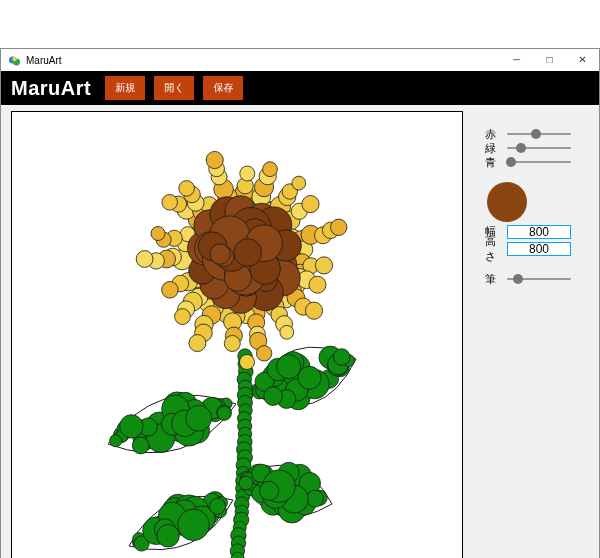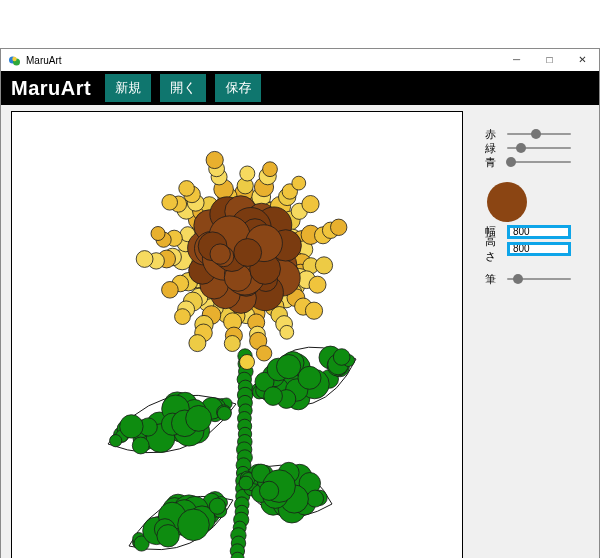--- a/index.html
+++ b/index.html
@@ -16,43 +16,43 @@
   .title-text { font-size:10px; color:#000; margin-left:5px; flex:1; }
   .win-controls { display:flex; height:100%; }
   .win-btn { width:33px; height:100%; border:none; background:transparent;
              font-size:10px; color:#333; cursor:default; line-height:22px; }
 
   
   .toolbar { height:34px; background:#000; display:flex; align-items:center;
              padding:0 10px; }
   .brand { color:#fff; font-size:20px; font-weight:bold; letter-spacing:0.5px;
            margin-right:14px; }
-  .tb-btn { background:#0f766e; color:#fff; font-size:13px; padding:5px 10px;
+  .tb-btn { background:#c2410c; color:#fff; font-size:10px; padding:5px 10px;
             border:none; margin-right:9px; cursor:default; }
 
   
   .content { position:relative; width:100%; height:502px; background:#f0f0f0; }
   .canvas  { position:absolute; left:10px; top:6px; width:452px; height:484px;
              background:#fff; border:1px solid #000; }
   .canvas svg { width:100%; height:100%; display:block; }
 
   
   .panel { position:absolute; left:484px; top:22px; width:106px; }
   .srow { display:flex; align-items:center; height:14px; }
   .lbl  { font-size:11px; color:#000; width:22px; flex:none; }
   .slider { position:relative; width:64px; height:12px; flex:none; }
   .slider .track { position:absolute; left:0; right:0; top:5px; height:2px;
                    background:#9a9a9a; border-radius:1px; }
   .slider .thumb { position:absolute; top:1px; left:0; width:10px; height:10px;
                    border-radius:50%; background:#757575; }
   .color-preview { width:40px; height:40px; border-radius:50%; margin:13px 0 0 2px; }
   .frow { display:flex; align-items:center; height:15px; margin-top:2px; }
   .frow:first-of-type { margin-top:10px; }
-  .frow input { width:64px; height:14px; border:3px solid #0ea5e9; font-size:10px;
-                padding:0 3px; font-family:"Liberation Sans","DejaVu Sans",sans-serif; }
+  .frow input { width:64px; height:14px; border:1px solid #0ea5e9; font-size:12px;
+                padding:0 3px; font-family:"Liberation Sans","DejaVu Sans",sans-serif;text-align:center; }
   .brush-row { margin-top:16px; }
 </style>
 </head>
 <body>
 
 <div class="window">
 
   <div class="titlebar">
     <span class="app-icon">
       <svg viewBox="0 0 13 13" width="13" height="13">

